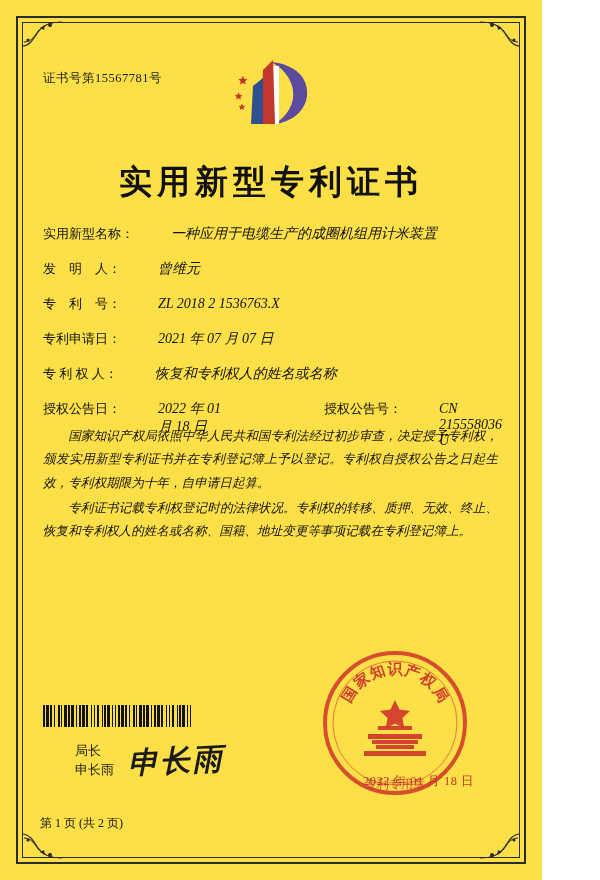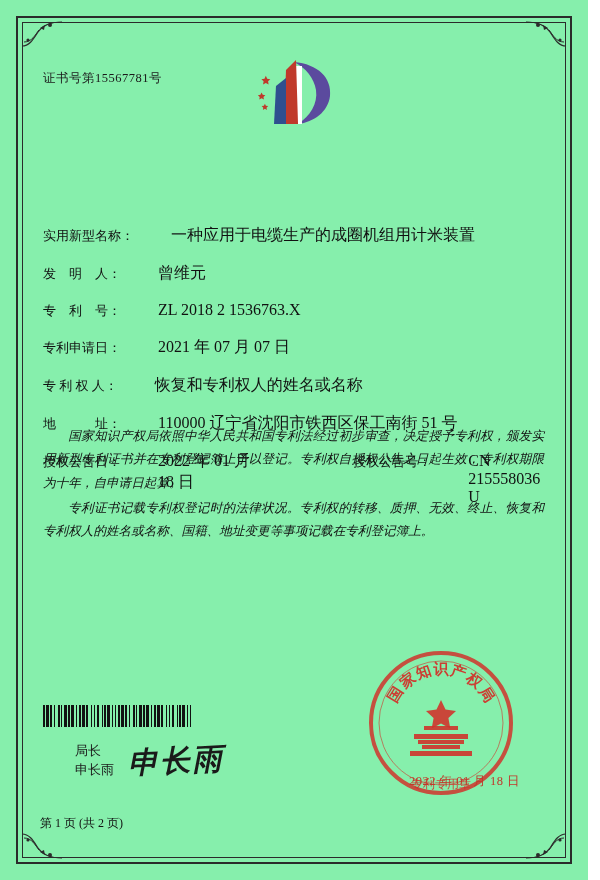--- a/index.html
+++ b/index.html
@@ -9,23 +9,23 @@
   }
   body {
     width: 600px;
     height: 880px;
     font-family: "Liberation Serif", "DejaVu Serif", serif;
     color: #1a1a1a;
     overflow: hidden;
   }
   .page {
     position: relative;
-    width: 588px;
+    width: 542px;
     height: 880px;
-    background: #86efac;
+    background: #fde047;
     box-sizing: border-box;
     padding-left: 12px;
   }
   .outer-border {
     position: absolute;
     left: 16px;
     top: 16px;
     right: 16px;
     bottom: 16px;
     border: 2px solid #2b2b2b;
@@ -125,21 +125,22 @@
     font-size: 13px;
     gap: 31px;
   }
   .field-label {
     white-space: nowrap;
     color: #111;
   }
   .field-value {
     margin-left: 6px;
     color: #111;
-    font-size: 16px;
+    font-size: 14px;
+    font-style: italic;
   }
   .field-row.two {
     justify-content: flex-start;
   }
   .spacer-mid {
     display: inline-block;
     width: 58px;
   }
 
   .body-text {
@@ -272,20 +273,21 @@
         <path d="M40,14 L50,4 L52,68 L38,68 Z" fill="#c0392b"></path>
         <path d="M30,30 L40,22 L40,68 L28,68 Z" fill="#2f4f8f"></path>
         <g fill="#c0392b">
           <path d="M22,18 l2.2,4.6 l5,0.7 l-3.6,3.5 l0.9,5 l-4.5,-2.4 l-4.5,2.4 l0.9,-5 l-3.6,-3.5 l5,-0.7 z" transform="scale(0.62) translate(10,14)"></path>
           <path d="M22,18 l2.2,4.6 l5,0.7 l-3.6,3.5 l0.9,5 l-4.5,-2.4 l-4.5,2.4 l0.9,-5 l-3.6,-3.5 l5,-0.7 z" transform="scale(0.52) translate(8,52)"></path>
           <path d="M22,18 l2.2,4.6 l5,0.7 l-3.6,3.5 l0.9,5 l-4.5,-2.4 l-4.5,2.4 l0.9,-5 l-3.6,-3.5 l5,-0.7 z" transform="scale(0.45) translate(20,88)"></path>
         </g>
       </svg>
     </div>
 
+    <div class="title">实用新型专利证书</div>
 
     <div class="fields">
       <div class="field-row">
         <span class="field-label">实用新型名称：</span>
         <span class="field-value">一种应用于电缆生产的成圈机组用计米装置</span>
       </div>
       <div class="field-row">
         <span class="field-label">发　明　人：</span>
         <span class="field-value">曾维元</span>
       </div>
@@ -293,24 +295,20 @@
         <span class="field-label">专　利　号：</span>
         <span class="field-value">ZL 2018 2 1536763.X</span>
       </div>
       <div class="field-row">
         <span class="field-label">专利申请日：</span>
         <span class="field-value">2021 年 07 月 07 日</span>
       </div>
       <div class="field-row">
         <span class="field-label">专 利 权 人：</span>
         <span class="field-value">恢复和专利权人的姓名或名称</span>
-      </div>
-      <div class="field-row">
-        <span class="field-label">地　　　址：</span>
-        <span class="field-value">110000 辽宁省沈阳市铁西区保工南街 51 号</span>
       </div>
       <div class="field-row two">
         <span class="field-label">授权公告日：</span>
         <span class="field-value">2022 年 01 月 18 日</span>
         <span class="spacer-mid"></span>
         <span class="field-label">授权公告号：</span>
         <span class="field-value">CN 215558036 U</span>
       </div>
     </div>
 

